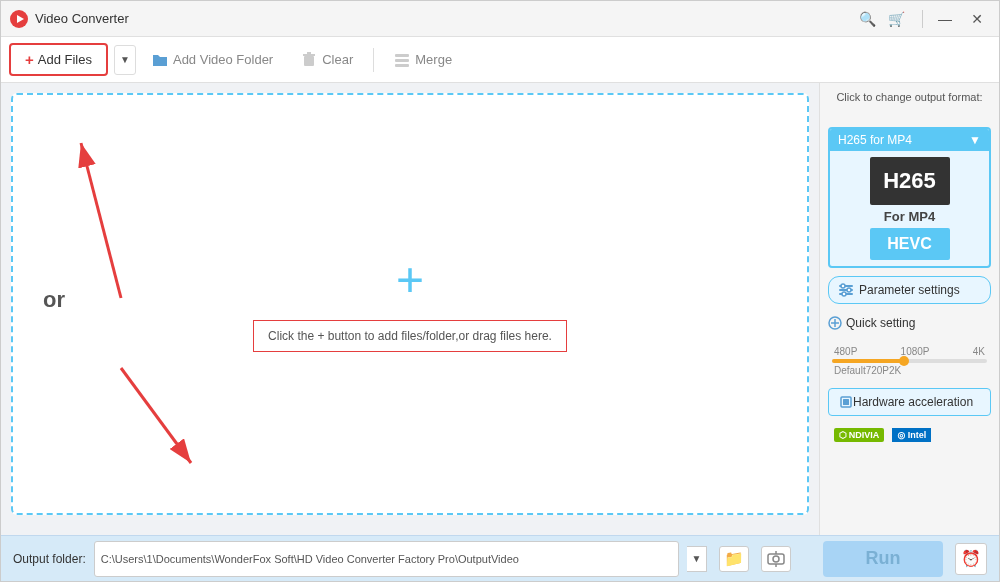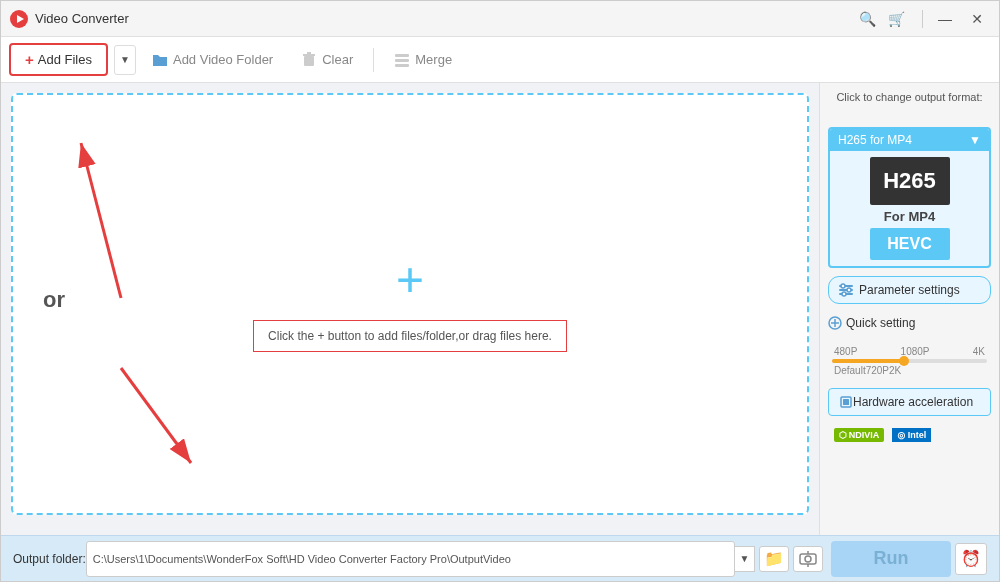--- a/index.html
+++ b/index.html
@@ -30,27 +30,27 @@
 
     
     .content-area { flex: 1; display: flex; flex-direction: column; position: relative; padding: 10px; background: #f0f2f5; }
 
     
     .drop-zone { flex: 1; border: 2px dashed #5bc8f5; border-radius: 6px; display: flex; flex-direction: column; align-items: center; justify-content: center; background: #fff; margin-bottom: 10px; position: relative; }
     .drop-zone-plus { font-size: 48px; color: #5bc8f5; line-height: 1; }
     .drop-zone-hint-box { border: 1.5px solid #e53e3e; padding: 8px 14px; font-size: 12px; color: #555; background: #fff; margin-top: 16px; }
 
     
-    .bottom-bar { height: 46px; background: #d6eaf8; display: flex; align-items: center; padding: 0 12px; gap: 0; border-top: 1px solid #c0d8ee; }
+    .bottom-bar { height: 46px; background: #d6eaf8; display: flex; align-items: center; padding: 0 12px; gap: 8px; border-top: 1px solid #c0d8ee; }
     .output-label { font-size: 12px; color: #333; white-space: nowrap; }
     .output-path { flex: 1; height: 36px; border: 1px solid #ccc; border-radius: 3px; background: #fff; font-size: 11px; color: #555; padding: 0 6px; display: flex; align-items: center; }
     .output-dropdown-btn { width: 20px; height: 26px; border: 1px solid #ccc; border-left: none; background: #fff; cursor: pointer; display: flex; align-items: center; justify-content: center; color: #555; font-size: 10px; }
     .output-folder-btn { width: 30px; height: 26px; border: 1px solid #ccc; border-radius: 3px; background: #fff; cursor: pointer; display: flex; align-items: center; justify-content: center; color: #5a9fd4; font-size: 16px; margin-left: 4px; }
     .output-scan-btn { width: 30px; height: 26px; border: 1px solid #ccc; border-radius: 3px; background: #fff; cursor: pointer; display: flex; align-items: center; justify-content: center; color: #888; font-size: 13px; margin-left: 4px; }
-    .run-btn { width: 120px; height: 36px; background: #a8d4f5; border: none; border-radius: 4px; font-size: 18px; font-weight: bold; color: #7ab0d4; cursor: pointer; margin-left: 8px; }
+    .run-btn { width: 120px; height: 36px; background: #a8d4f5; border: none; border-radius: 4px; font-size: 18px; font-weight: bold; color: #7ab0d4; cursor: pointer; margin-left: 24px; }
     .alarm-btn { width: 32px; height: 32px; border: 1px solid #ccc; border-radius: 3px; background: #fff; cursor: pointer; display: flex; align-items: center; justify-content: center; font-size: 16px; margin-left: 4px; }
 
     
     .right-panel { width: 180px; background: #f5f5f5; border-left: 1px solid #e0e0e0; display: flex; flex-direction: column; padding: 8px; gap: 8px; }
     .format-hint { font-size: 11px; color: #555; text-align: center; margin-bottom: 16px; }
     .format-box { border: 2px solid #5bc8f5; border-radius: 4px; overflow: hidden; background: #e8f6ff; }
     .format-header { background: #5bc8f5; color: white; font-size: 12px; font-weight: normal; padding: 4px 8px; display: flex; align-items: center; justify-content: space-between; cursor: pointer; }
     .format-preview { display: flex; flex-direction: column; align-items: center; padding: 6px; gap: 4px; }
     .format-h265 { background: #333; color: #fff; font-size: 22px; font-weight: bold; width: 80px; height: 48px; display: flex; align-items: center; justify-content: center; border-radius: 2px; }
     .format-mp4 { font-size: 13px; color: #444; font-weight: bold; }

